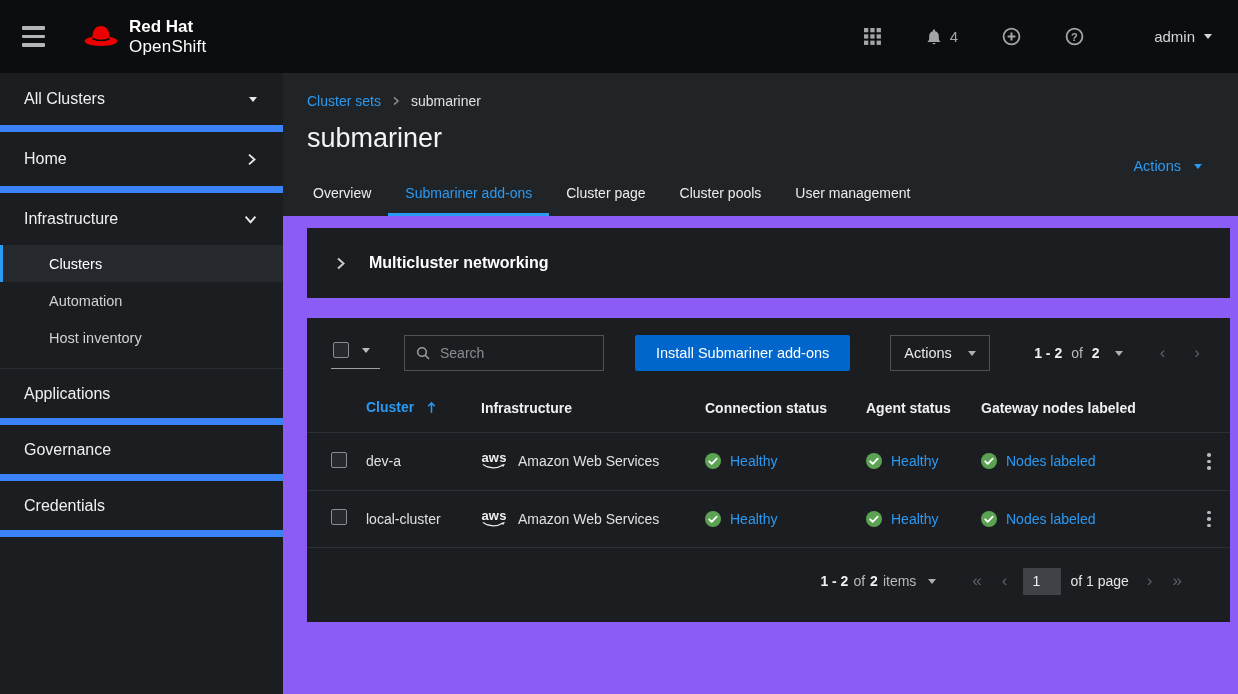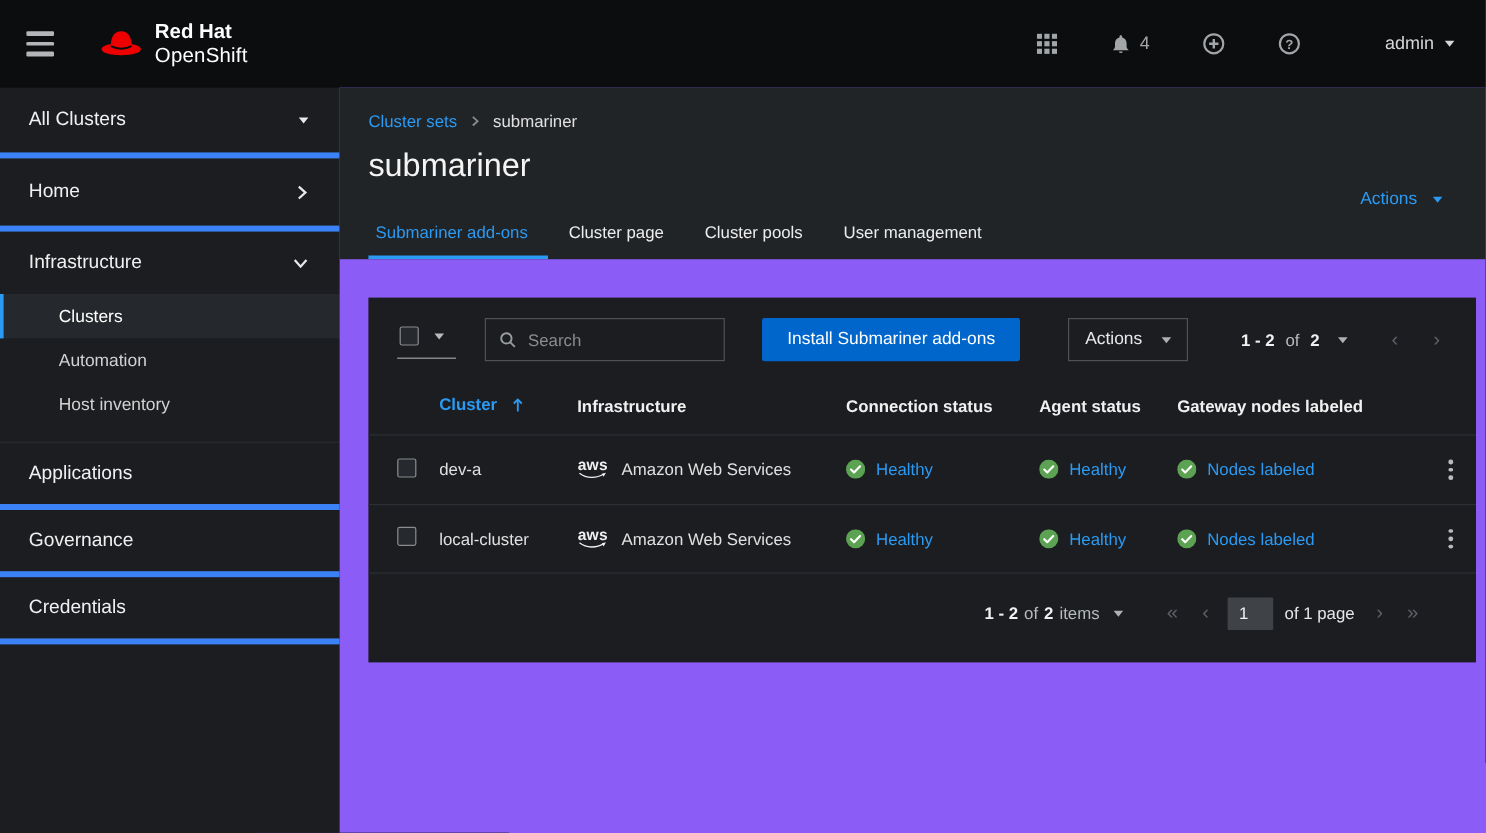--- a/index.html
+++ b/index.html
@@ -20,21 +20,21 @@
   .mast-right { margin-left:auto; display:flex; align-items:center; gap:44px; color:#a3a6a8; }
   .icon-btn { background:none; border:none; color:#a3a6a8; cursor:pointer; display:flex; align-items:center; gap:7px; font-size:15px; }
   .user-menu { display:flex; align-items:center; gap:9px; color:#d6d6d6; font-size:15px; cursor:pointer; margin-left:26px; }
   .caret { display:inline-block; width:0; height:0;
     border-left:4.5px solid transparent; border-right:4.5px solid transparent;
     border-top:5.5px solid currentColor; }
   
   .sidebar { position:absolute; top:73px; left:0; width:283px; bottom:0; background:#1b1d21; }
   .side-row { display:flex; align-items:center; justify-content:space-between;
     padding:0 26px 0 24px; color:#f0f0f0; font-size:16px; cursor:pointer; }
-  .side-row.bordered { border-bottom:5px solid #3b82f6;justify-content:space-between; }
+  .side-row.bordered { border-bottom:7px solid #3b82f6;justify-content:space-between; }
   .h59{height:59px} .h61{height:61px} .h52{height:52px} .h56{height:56px}
   .side-sub { padding-bottom:12px; border-bottom:1px solid #2a2d31; }
   .sub-item { height:37px; display:flex; align-items:center; padding-left:46px;
     font-size:14.5px; color:#d2d2d2; cursor:pointer; border-left:3px solid transparent; }
   .sub-item.active { background:#25282c; border-left:3px solid #2b9af3; color:#fff; }
   .chev { color:#e8e8e8; }
   
   .main { position:absolute; top:73px; left:283px; right:0; bottom:0; background:#8b5cf6; }
   .page-header { background:#212427; padding:20px 24px 0 24px; position:relative; }
   .breadcrumb { display:flex; align-items:center; gap:11px; font-size:14px; }
@@ -218,29 +218,38 @@
           </svg>
       </span>
       <span>submariner</span>
     </div>
     <h1 class="page-title">submariner</h1>
     <div class="page-actions">
       <span>Actions</span>
       <span class="caret"></span>
     </div>
     <div class="tabs">
+      <div class="tab">Overview</div>
       <div class="tab active">Submariner add-ons</div>
       <div class="tab">Cluster page</div>
       <div class="tab">Cluster pools</div>
       <div class="tab">User management</div>
     </div>
   </div>
 
   <div class="content">
 
+    <div class="expand-card">
+      <span class="chev">
+        <svg width="11" height="13" viewBox="0 0 10 13">
+            <path d="M2.5 1.6l5.5 4.9-5.5 4.9" fill="none" stroke="#c8cbce" stroke-width="2"></path>
+          </svg>
+      </span>
+      <span class="title">Multicluster networking</span>
+    </div>
 
     <div class="table-panel">
       <div class="toolbar">
         <div class="bulk-select">
           <span class="checkbox"></span>
           <span class="caret"></span>
         </div>
         <div class="search-box">
           <span>
             <svg width="15" height="15" viewBox="0 0 16 16">

